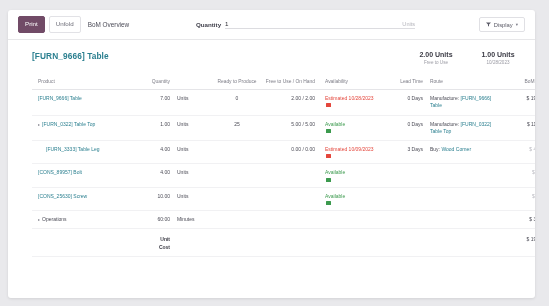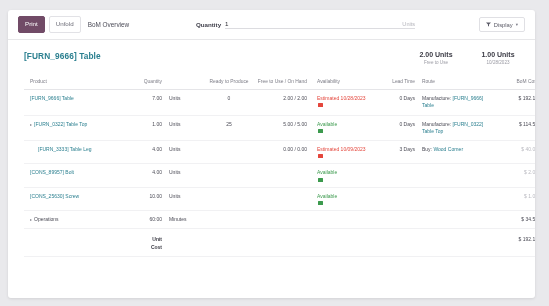--- a/index.html
+++ b/index.html
@@ -44,21 +44,21 @@
 
   .display-btn{
     position:absolute;right:10px;top:7px;
     font-size:5.8px;color:#5a5a66;background:#fff;
     border:1px solid #e0e0e4;border-radius:2px;
     padding:3.5px 6px;display:flex;align-items:center;gap:3px;cursor:pointer;
   }
   .funnel{width:5px;height:5px;display:block;}
 
   
-  .rpt{padding:11px 14px 0 16px;}
+  .rpt{padding:11px 14px 0 24px;}
   .rpt-head{display:flex;align-items:flex-start;}
   .rpt-title{
     font-size:8.3px;color:#2a7f8f;font-weight:bold;letter-spacing:.1px;cursor:pointer;
   }
   .stats{margin-left:auto;display:flex;gap:16px;}
   .stat{text-align:center;min-width:46px;}
   .stat-v{font-size:7px;font-weight:bold;color:#3a3a44;display:block;}
   .stat-l{font-size:4.6px;color:#9a9aa3;display:block;margin-top:2px;}
 
   

